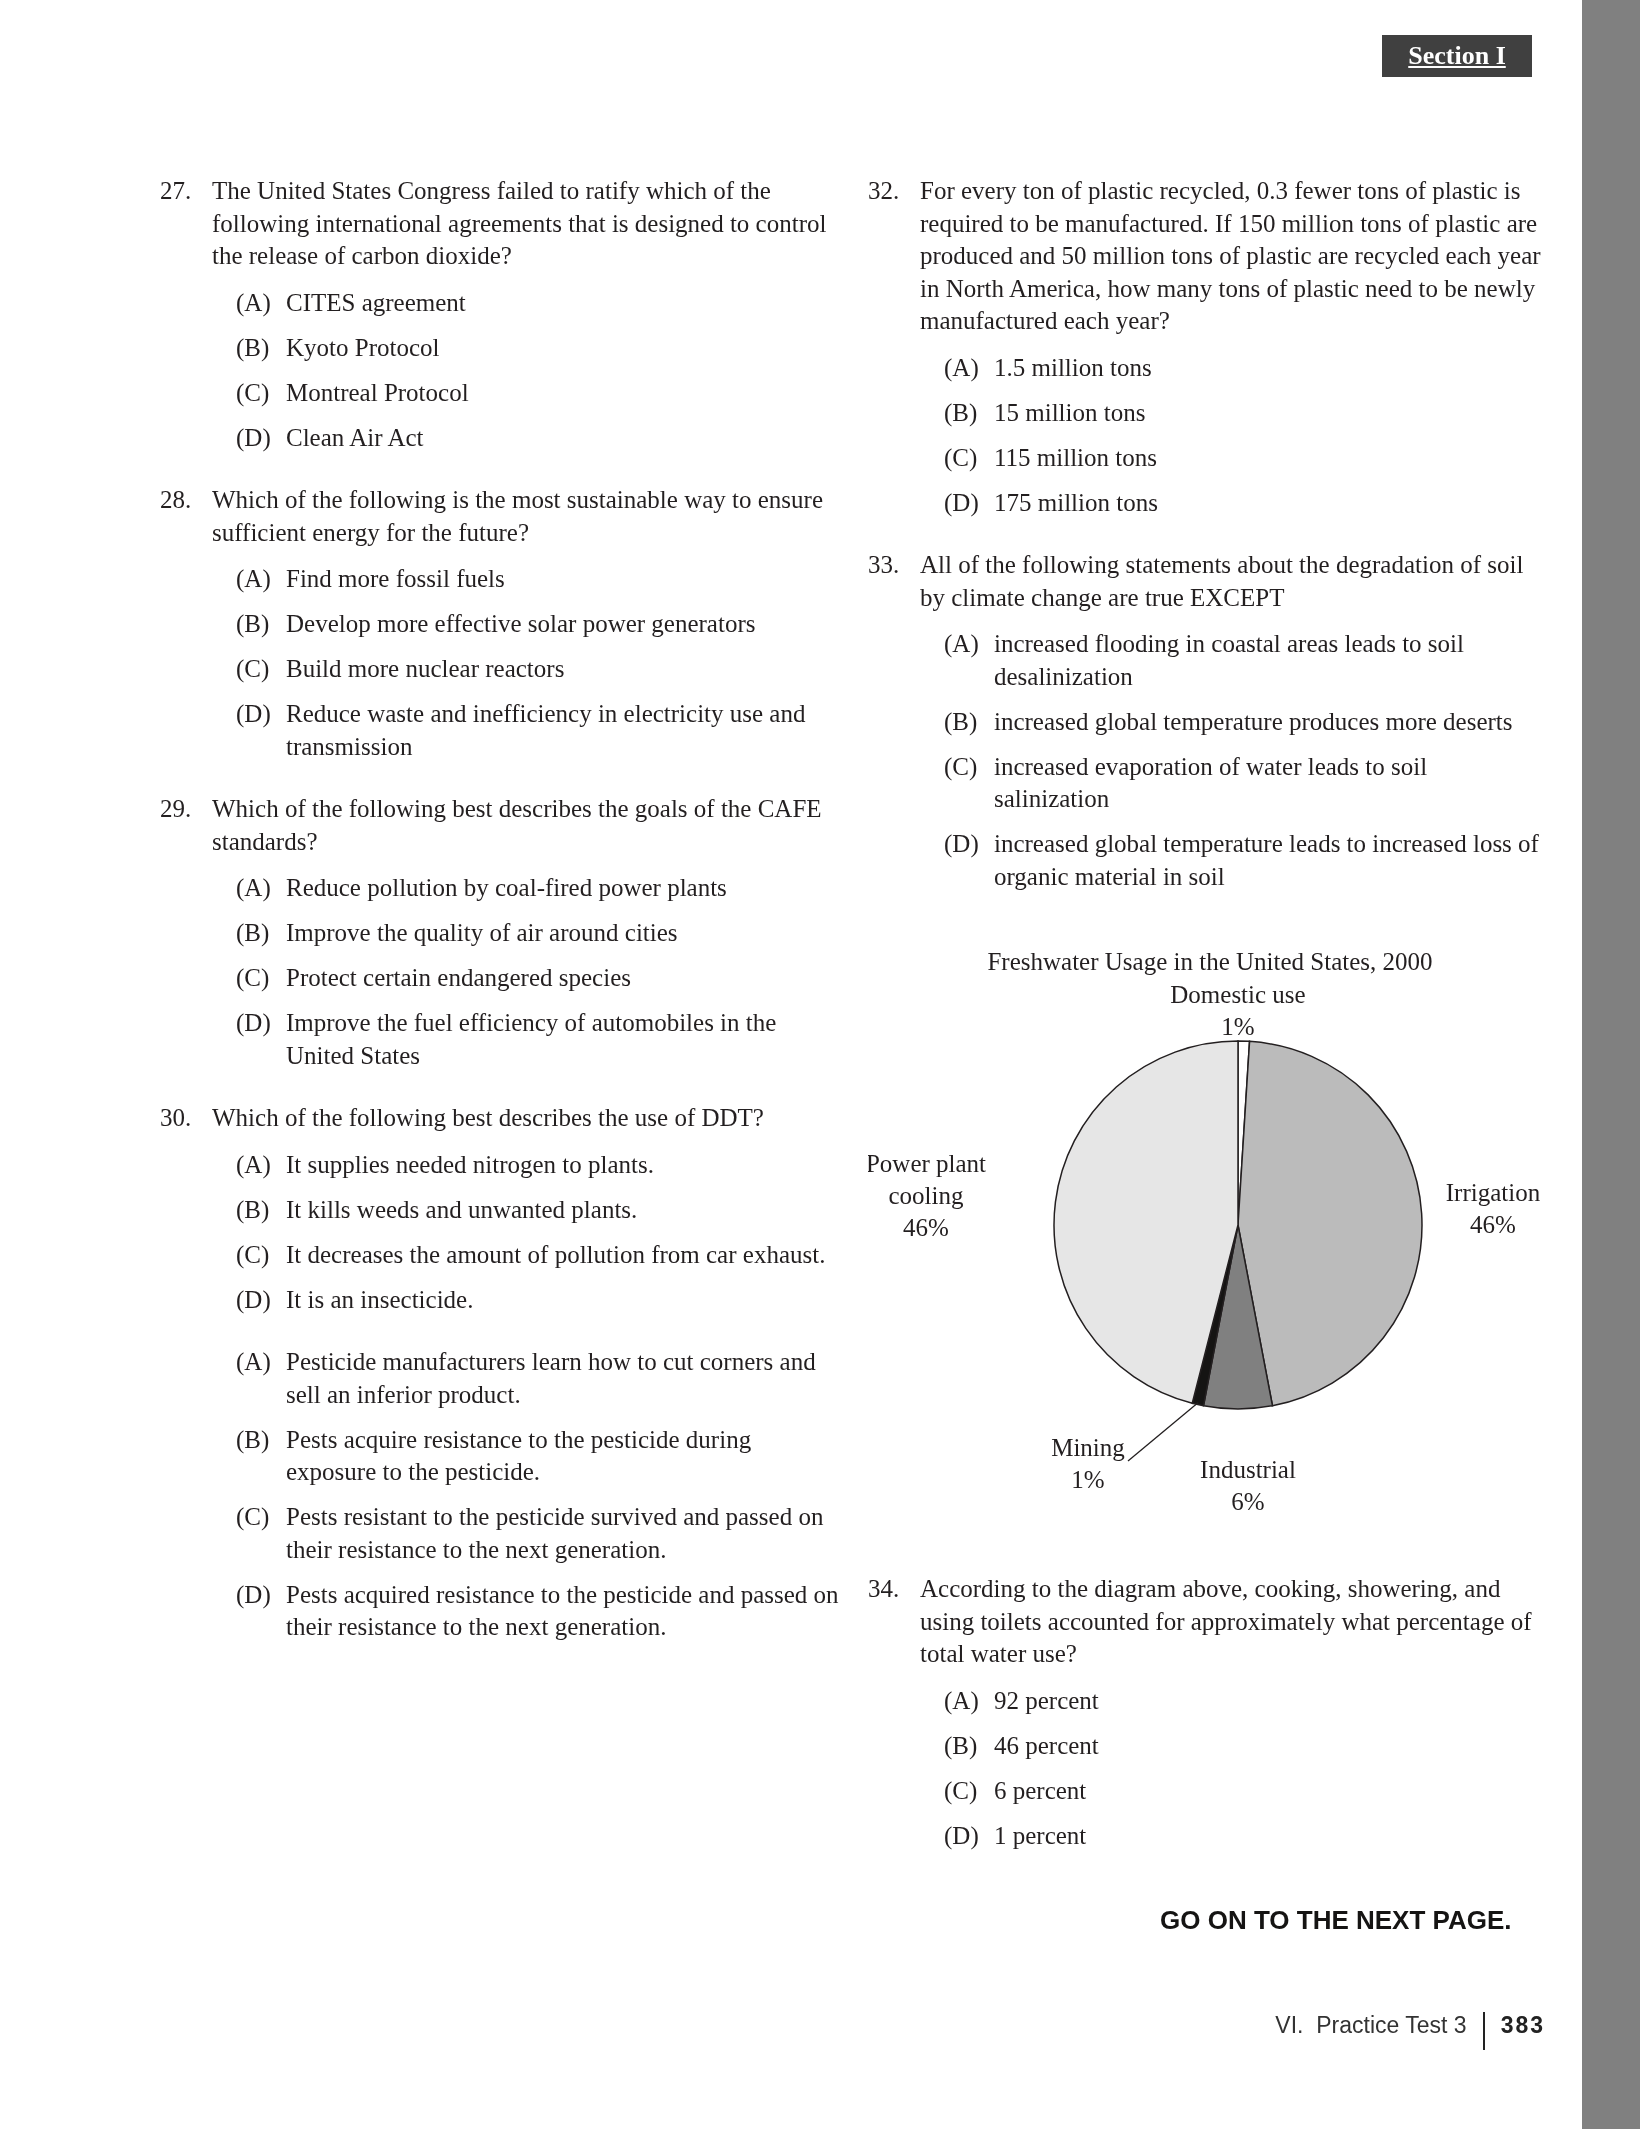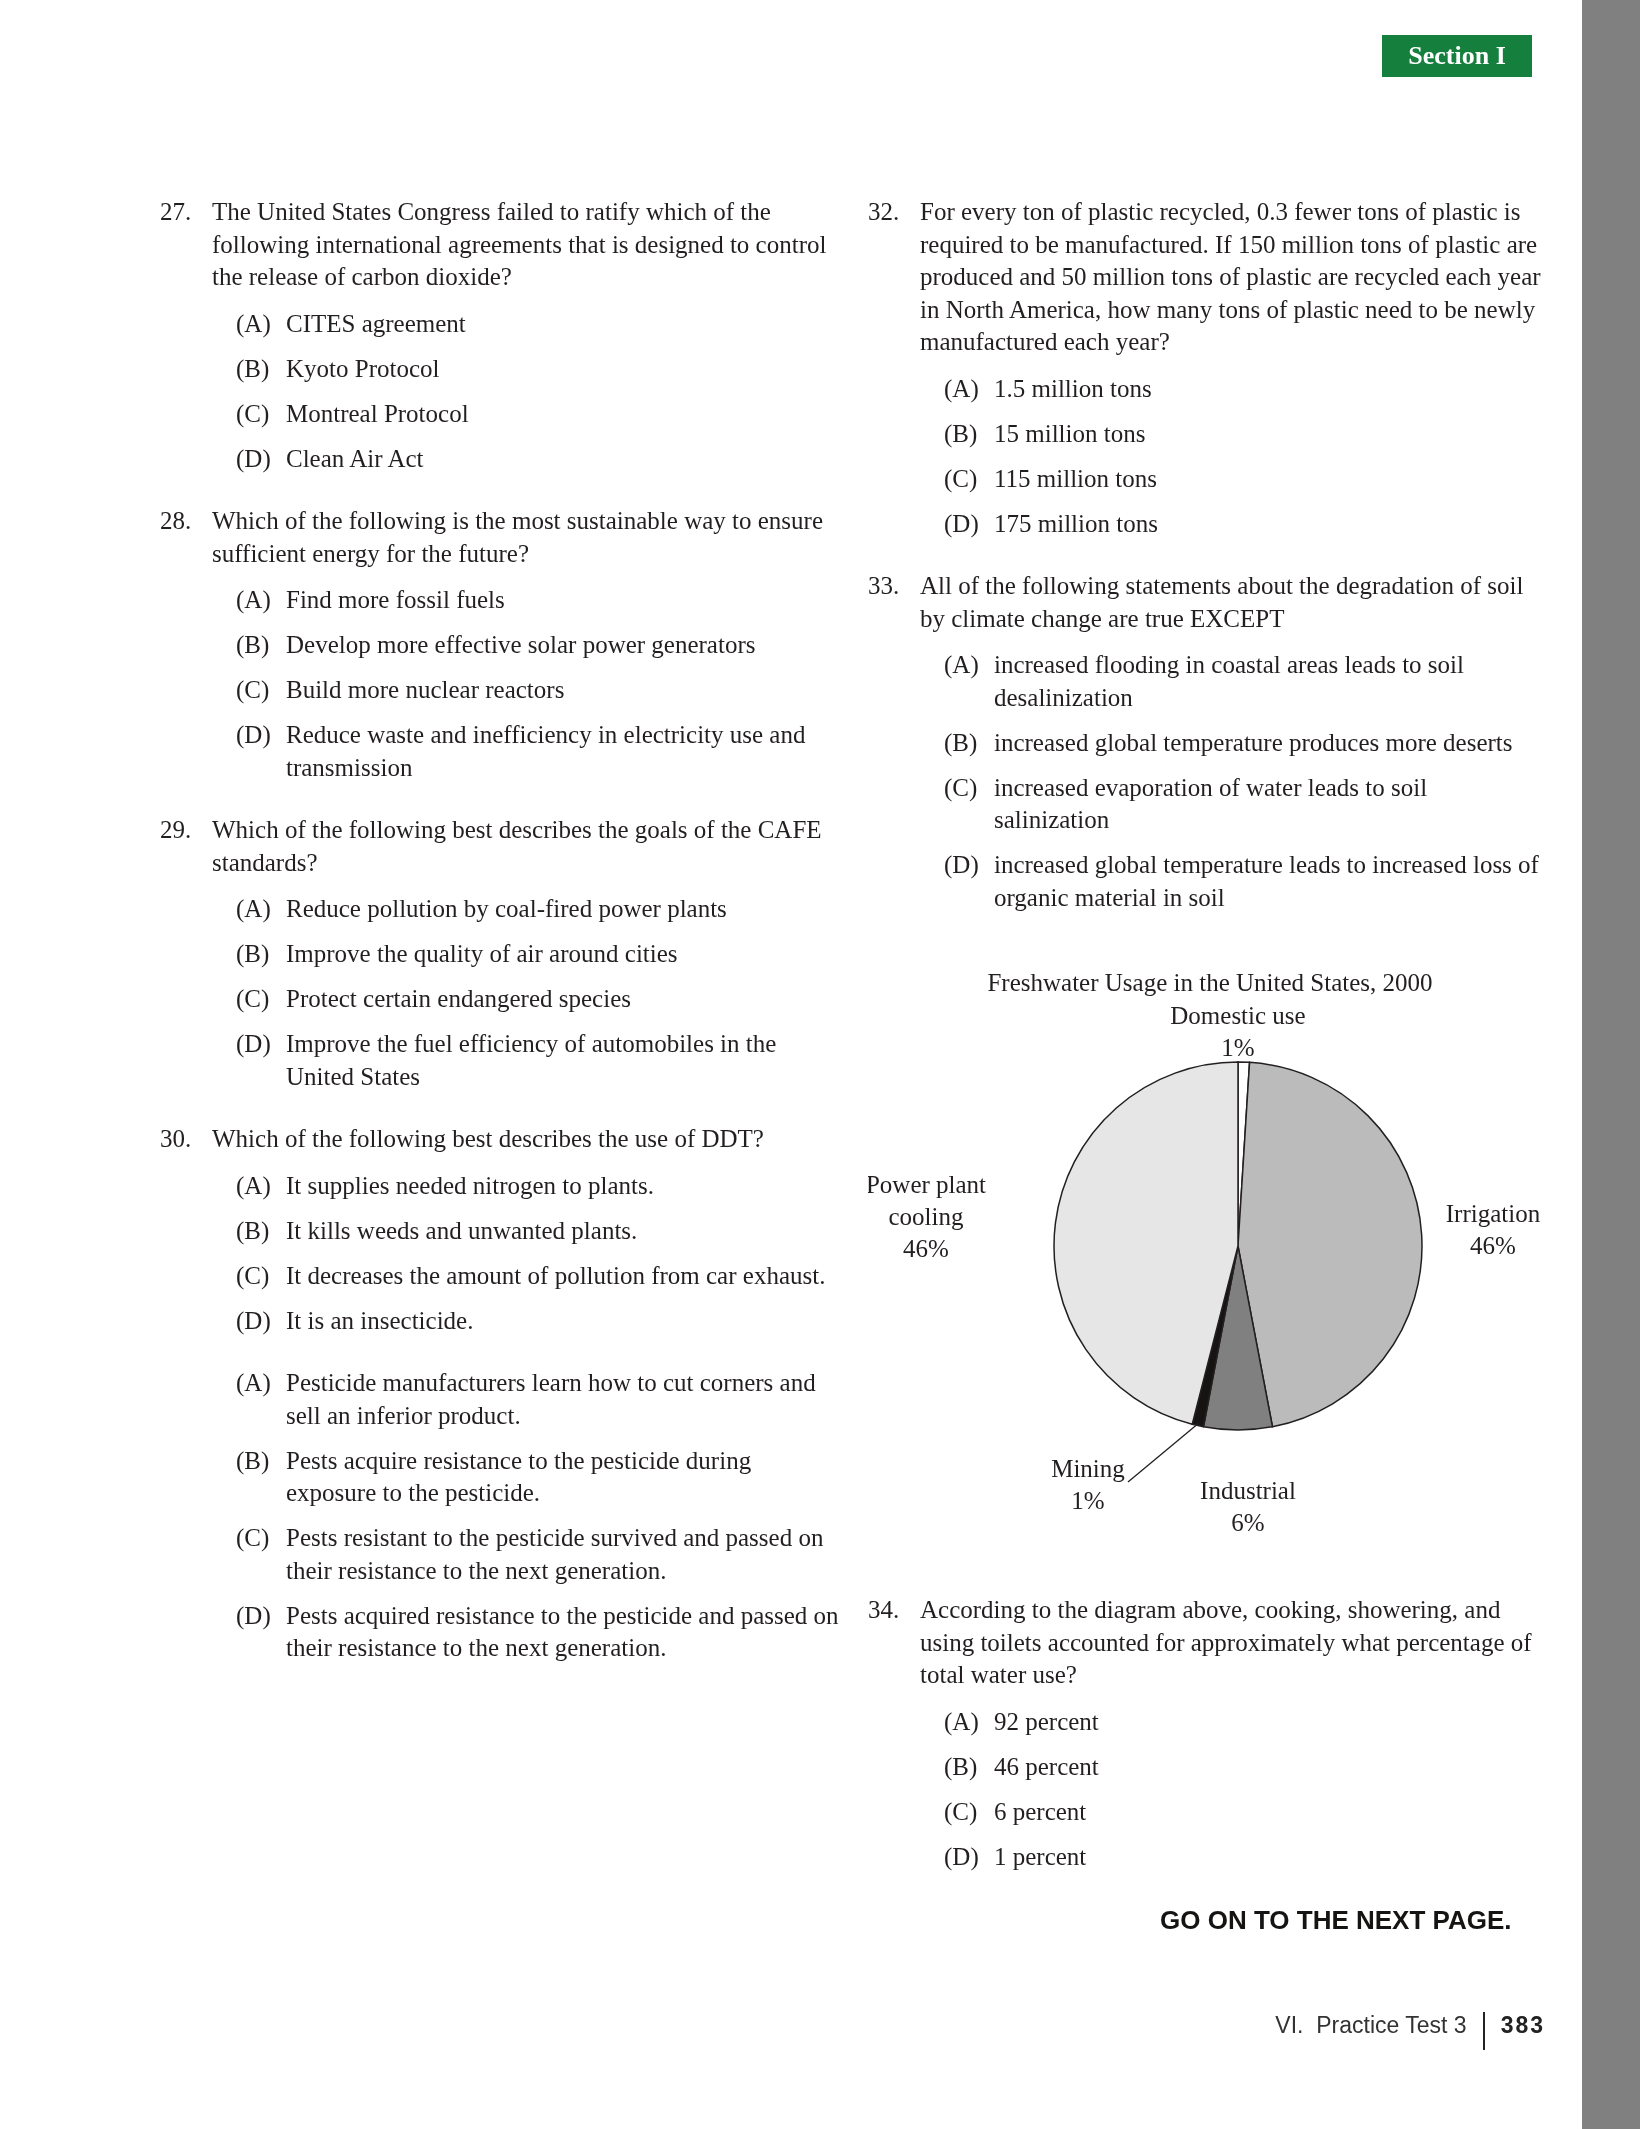--- a/index.html
+++ b/index.html
@@ -4,28 +4,28 @@
 <style>
   html, body { margin: 0; padding: 0; }
   body {
     width: 1640px; height: 2129px; position: relative; overflow: hidden;
     background: #ffffff; color: #231f20;
     font-family: "Liberation Serif", "DejaVu Serif", serif;
   }
   .side-bar { position: absolute; left: 1582px; top: 0; width: 58px; height: 2129px; background: #808080; }
   .section-tag {
     position: absolute; left: 1382px; top: 35px; width: 150px; height: 42px;
-    background: #15803d; color: #ffffff; font-weight: bold; font-size: 26px;
-    display: flex; align-items: center; justify-content: center;
+    background: #404040; color: #ffffff; font-weight: bold; font-size: 26px;
+    display: flex; align-items: center; justify-content: center; text-decoration: underline;
   }
   .column { position: absolute; top: 175px; width: 680px; font-size: 25px; line-height: 32.5px; }
   .col-left { left: 160px; }
   .col-right { left: 868px; }
   .question { margin-bottom: 30px; }
-  .q-stem { display: flex; margin-top: 21px; }
+  .q-stem { display: flex; }
   .q-num { width: 52px; flex: none; }
   .q-text { flex: 1; }
   .choices { margin-left: 76px; margin-top: 14px; }
   .choice { display: flex; margin-bottom: 12.5px; }
   .choice-letter { width: 50px; flex: none; }
   .choice-text { flex: 1; }
   .chart-wrap { position: relative; width: 680px; height: 610px; margin: 40px 0 30px 0; }
   .chart-wrap svg { position: absolute; left: 0; top: 0; }
   .go-on {
     position: absolute; left: 1160px; top: 1905px; width: 372px; text-align: left;

